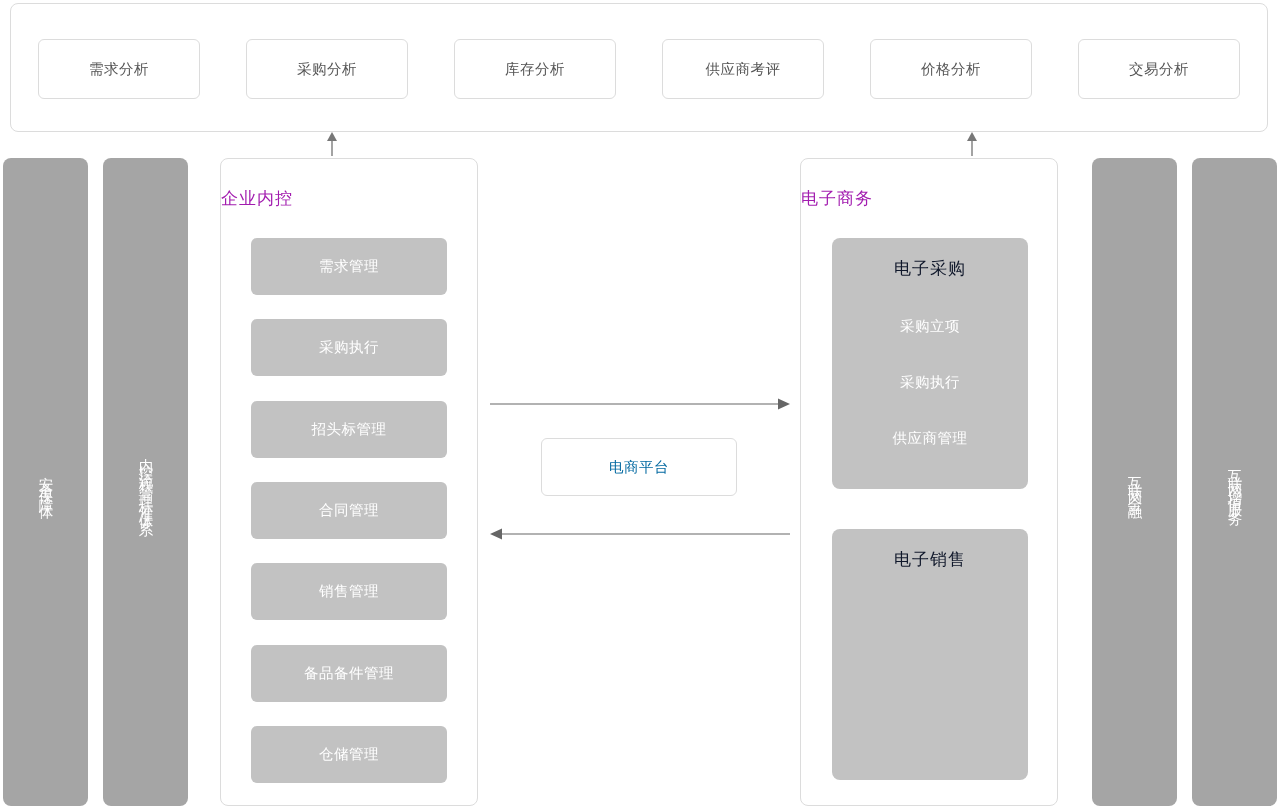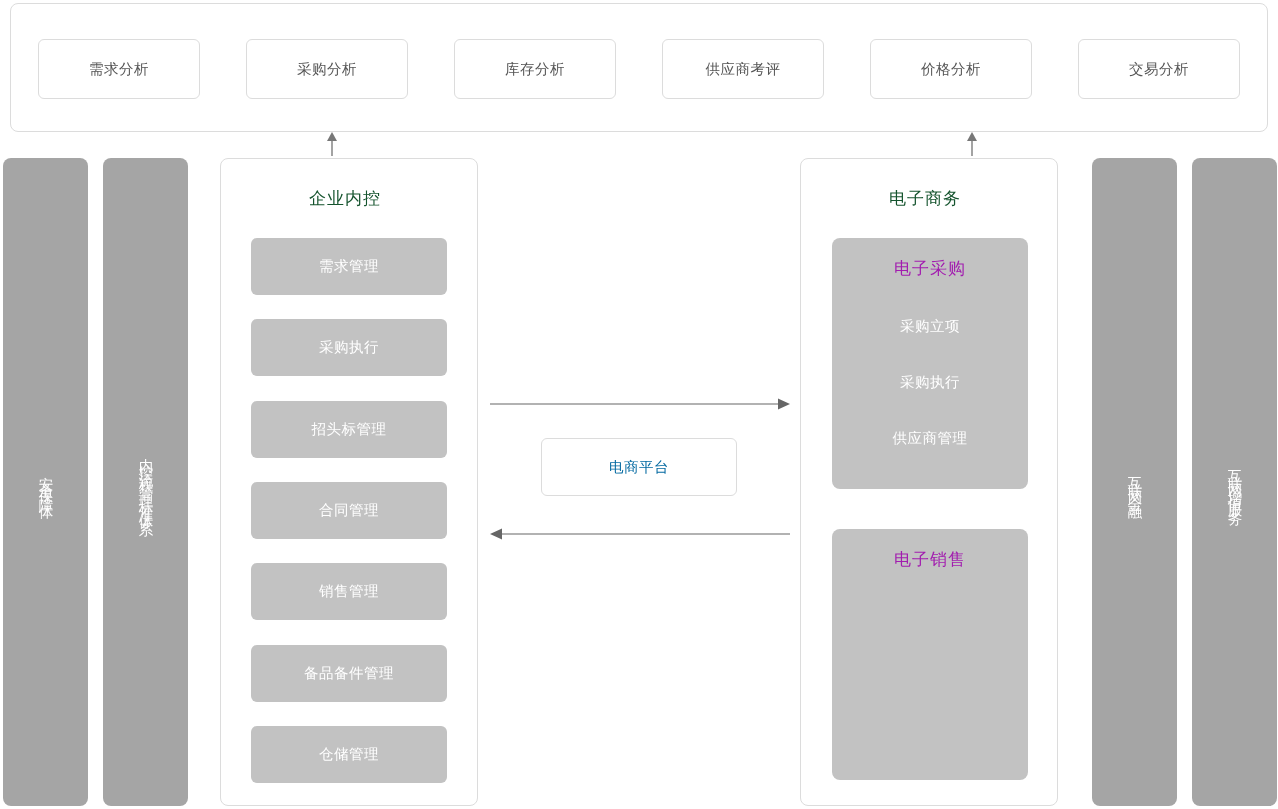--- a/index.html
+++ b/index.html
@@ -98,23 +98,23 @@
     border-radius: 8px;
     background: #ffffff;
   }
   #panel-internal-control { left: 220px; width: 258px; }
   #panel-ecommerce        { left: 800px; width: 258px; }
 
   .panel-title {
     position: absolute;
     left: 0; right: 8px;
     top: 28px;
-    text-align: center;
+    text-align: left;
     font-size: 17px;
-    color: #14532d;
+    color: #a21caf;
     letter-spacing: 1px;
   }
 
   
   #internal-control-items {
     position: absolute;
     left: 30px;
     right: 30px;
     top: 79px;
     bottom: 22px;
@@ -144,21 +144,21 @@
     border-radius: 8px;
   }
   #ec-group-procurement { top: 79px;  height: 251px; }
   #ec-group-sales       { top: 370px; height: 251px; }
 
   .ec-group-title {
     position: absolute;
     left: 0; right: 0;
     top: 19px;
     text-align: center;
-    color: #a21caf;
+    color: #0f172a;
     font-size: 17px;
     letter-spacing: 1px;
   }
   .ec-group-items {
     position: absolute;
     left: 0; right: 0;
     top: 60px;
     bottom: 22px;
     display: flex;
     flex-direction: column;

